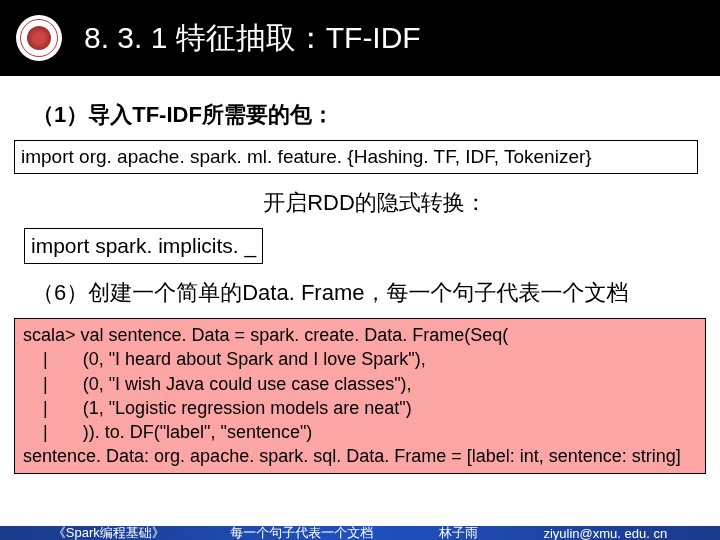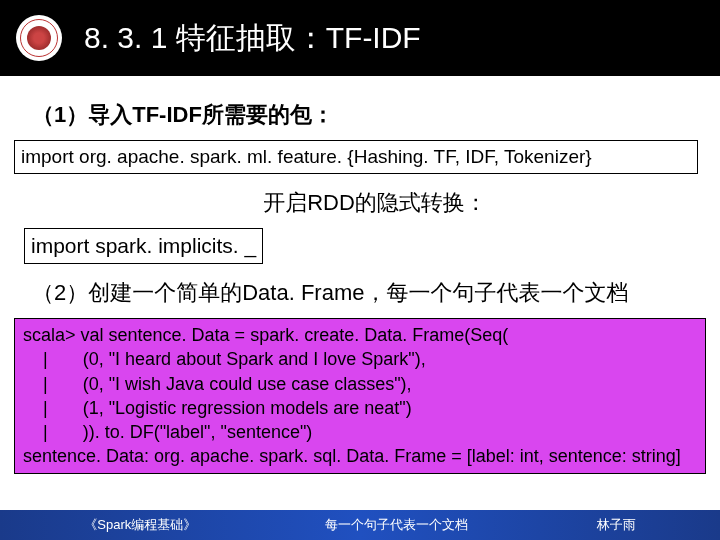--- a/index.html
+++ b/index.html
@@ -91,29 +91,29 @@
     text-align: right;
   }
   .code-multiline {
     border: 1.5px solid #000;
     padding: 4px 8px;
     font-size: 18px;
     font-family: Arial, sans-serif;
     color: #000;
     margin-left: 0;
     line-height: 1.35;
-    background: #d946ef;
+    background: #fca5a5;
     white-space: pre-wrap;
   }
   .footer {
     position: absolute;
     bottom: 0;
     left: 0;
     right: 0;
-    height: 30px;
+    height: 14px;
     background: linear-gradient(to right, #1a3a8a 0%, #2050c0 50%, #1a3a8a 100%);
     display: flex;
     align-items: center;
     justify-content: space-around;
     color: #fff;
     font-size: 13px;
     padding: 0 20px;
   }
   .footer span {
     white-space: nowrap;
@@ -132,27 +132,28 @@
 </div>
 
 <div class="content">
 
   <div class="step-label">（1）导入TF-IDF所需要的包：</div>
   <div class="code-box wide">import org. apache. spark. ml. feature. {Hashing. TF, IDF, Tokenizer}</div>
 
   <div class="sub-label">开启RDD的隐式转换：</div>
   <div class="code-box small">import spark. implicits. _</div>
 
-  <div class="step-label-2">（2）创建一个简单的Data. Frame，每一个句子代表一个文档</div>
+  <div class="step-label-2">（6）创建一个简单的Data. Frame，每一个句子代表一个文档</div>
   <div class="code-multiline">scala&gt; val sentence. Data = spark. create. Data. Frame(Seq(
     |       (0, "I heard about Spark and I love Spark"),
     |       (0, "I wish Java could use case classes"),
     |       (1, "Logistic regression models are neat")
     |       )). to. DF("label", "sentence")
 sentence. Data: org. apache. spark. sql. Data. Frame = [label: int, sentence: string]</div>
 
 </div>
 
 <div class="footer">
   <span>《Spark编程基础》</span>
   <span>每一个句子代表一个文档</span>
   <span>林子雨</span>
+  <span>ziyulin@xmu. edu. cn</span>
 </div>
 
 </body></html>

